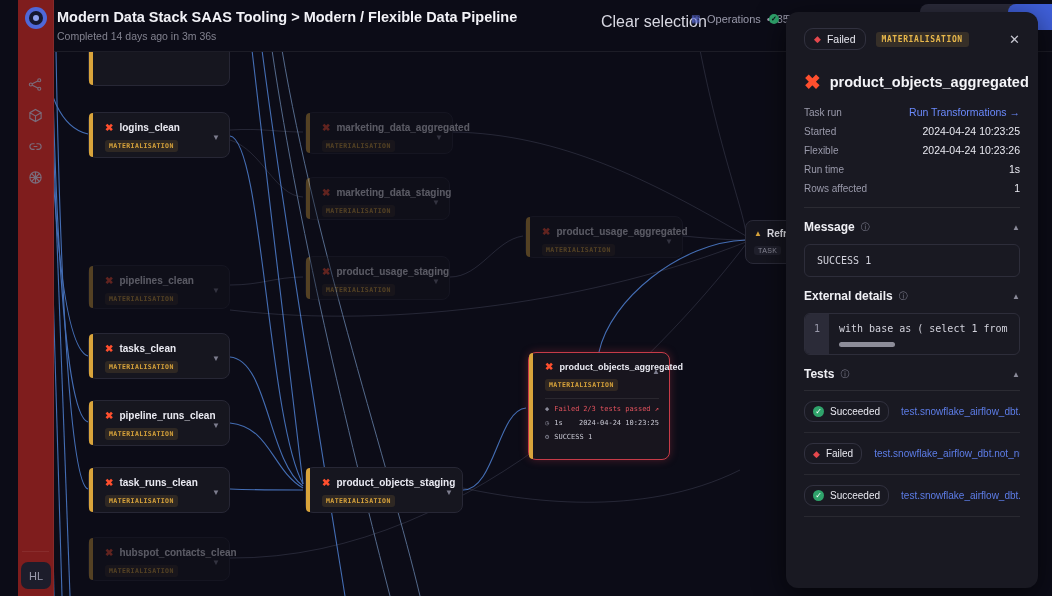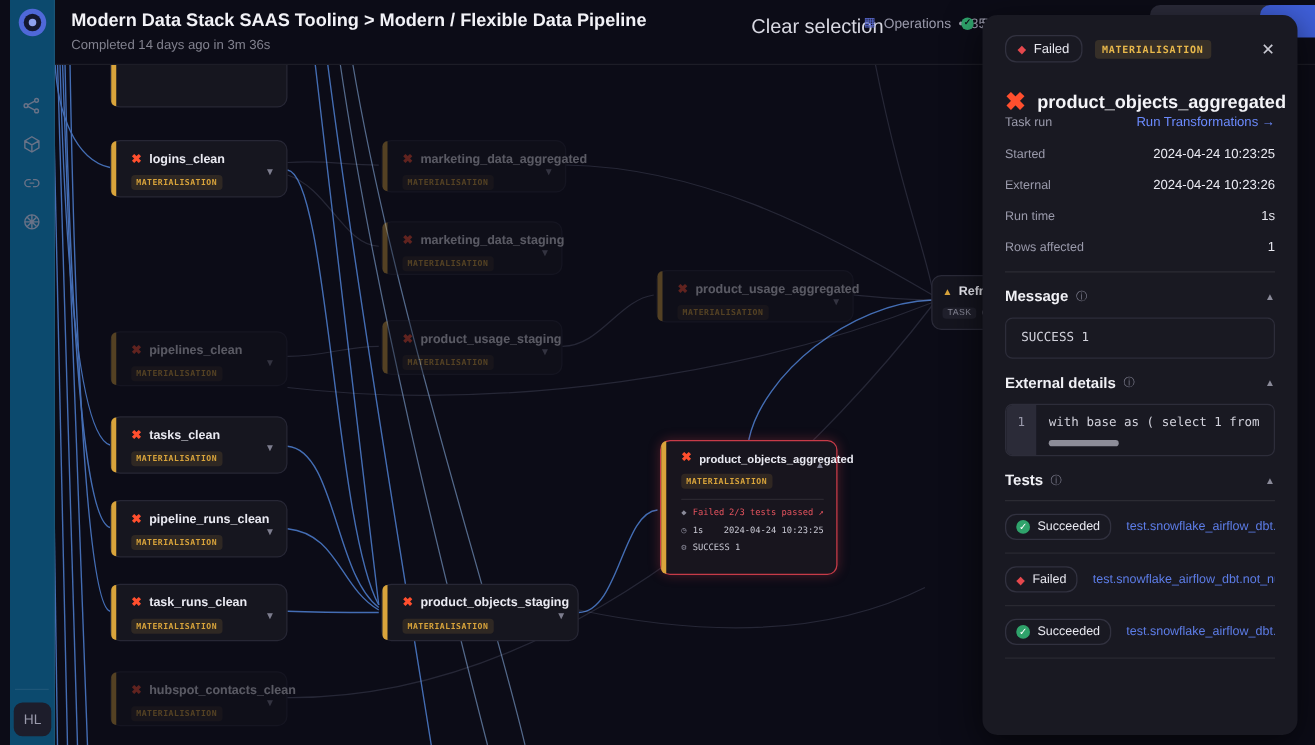--- a/index.html
+++ b/index.html
@@ -1,22 +1,22 @@
 <!DOCTYPE html>
 <html><head>
 <meta charset="utf-8">
 <style>
   * { margin:0; padding:0; box-sizing:border-box; }
   html,body { width:1052px; height:596px; overflow:hidden; }
   body { background:#0c0c17; font-family:"Liberation Sans", sans-serif; position:relative; color:#e8e8f0; }
   .mono { font-family:"DejaVu Sans Mono", monospace; }
 
   
-  .sidebar { position:absolute; left:8px; top:0; width:36px; height:596px; z-index:30;
-             border-right:1px solid rgba(255,255,255,0.06); background:#0c4a6e;
+  .sidebar { position:absolute; left:18px; top:0; width:36px; height:596px; z-index:30;
+             border-right:1px solid rgba(255,255,255,0.06); background:#7f1d1d;
              display:flex; flex-direction:column; align-items:center;text-align:right; }
   .logo { width:22px; height:22px; margin-top:7px; border-radius:50%;
           background:#4f68d8; position:relative; }
   .logo::before { content:''; position:absolute; inset:4px; border-radius:50%; background:#141830; }
   .logo::after  { content:''; position:absolute; left:8px; top:8px; width:6px; height:6px;
                   border-radius:50%; background:#8fa2ef; }
   .side-icons { margin-top:48px; display:flex; flex-direction:column; gap:16px; align-items:center; }
   .side-icons svg { display:block; stroke:#7a7a8c; fill:none; stroke-width:1.2; opacity:.85; }
   .avatar { position:absolute; left:3px; bottom:7px; width:30px; height:27px; border-radius:7px;
             background:#1d1d2b; color:#9a9aac; font-size:11px; display:flex; align-items:center;
@@ -85,21 +85,21 @@
   .grn-ic { width:11px; height:11px; border-radius:50%; background:#2fa36b; color:#fff;
             font-size:8px; line-height:11px; text-align:center; }
   .p-mat { background:rgba(232,184,75,0.14); color:#e8b84b; font-family:"DejaVu Sans Mono",monospace;
            font-size:8px; font-weight:700; letter-spacing:.6px; padding:3px 6px; border-radius:3px; }
   .p-close { margin-left:auto; color:#c8c8d2; font-size:13px; cursor:pointer; }
   .p-title-row { display:flex; align-items:center; gap:9px; margin-top:22px; }
   .p-dbt { color:#ff4f2e; font-weight:700; font-size:20px; line-height:20px; }
   .p-title { font-size:14.5px; font-weight:700; color:#f4f4f8; }
   .p-sub { margin-top:9px; font-family:"DejaVu Sans Mono",monospace; font-size:10px; color:#84848f;
            word-break:break-all; line-height:1.55; }
-  .fields { display:flex; flex-direction:column; gap:13px; }
+  .fields { margin-top:14px; display:flex; flex-direction:column; gap:7px; }
   .frow { display:flex; justify-content:space-between; align-items:center; }
   .flabel { font-size:10px; color:#9a9aab; }
   .fvalue { font-size:10.5px; color:#e9e9f1; font-weight:500; }
   .fvalue.link { color:#6b8afd; font-weight:400; cursor:pointer; }
   .sect-sep { height:1px; background:rgba(255,255,255,0.08); margin:13px 0 0; }
   .sect-head { display:flex; align-items:center; gap:6px; margin-top:12px; }
   .sect-title { font-size:12px; font-weight:700; color:#f0f0f5; }
   .info-i { color:#7d7d8e; font-size:9px; }
   .collapse { margin-left:auto; color:#8a8a99; font-size:8px; cursor:pointer; }
   .codebox { margin-top:10px; border:1px solid #2d2d3a; border-radius:6px;
@@ -322,21 +322,21 @@
   <div class="fields" id="p-fields">
       <div class="frow">
         <span class="flabel">Task run</span>
     <span class="fvalue link">Run Transformations →</span>
       </div>
       <div class="frow">
         <span class="flabel">Started</span>
     <span class="fvalue ">2024-04-24 10:23:25</span>
       </div>
       <div class="frow">
-        <span class="flabel">External</span>
+        <span class="flabel">Flexible</span>
     <span class="fvalue ">2024-04-24 10:23:26</span>
       </div>
       <div class="frow">
         <span class="flabel">Run time</span>
     <span class="fvalue ">1s</span>
       </div>
       <div class="frow">
         <span class="flabel">Rows affected</span>
     <span class="fvalue ">1</span>
       </div>

